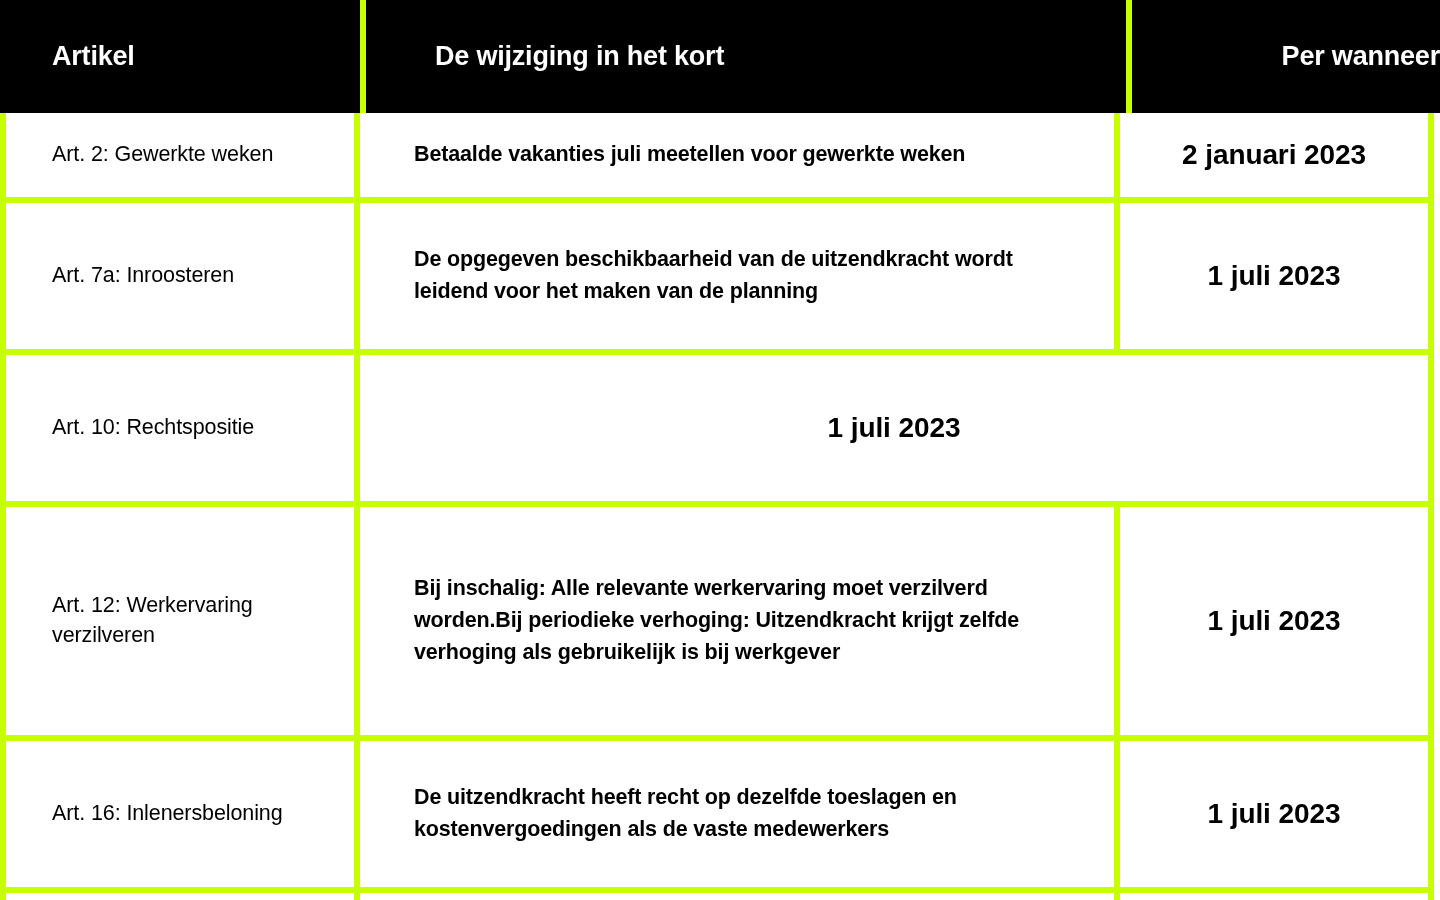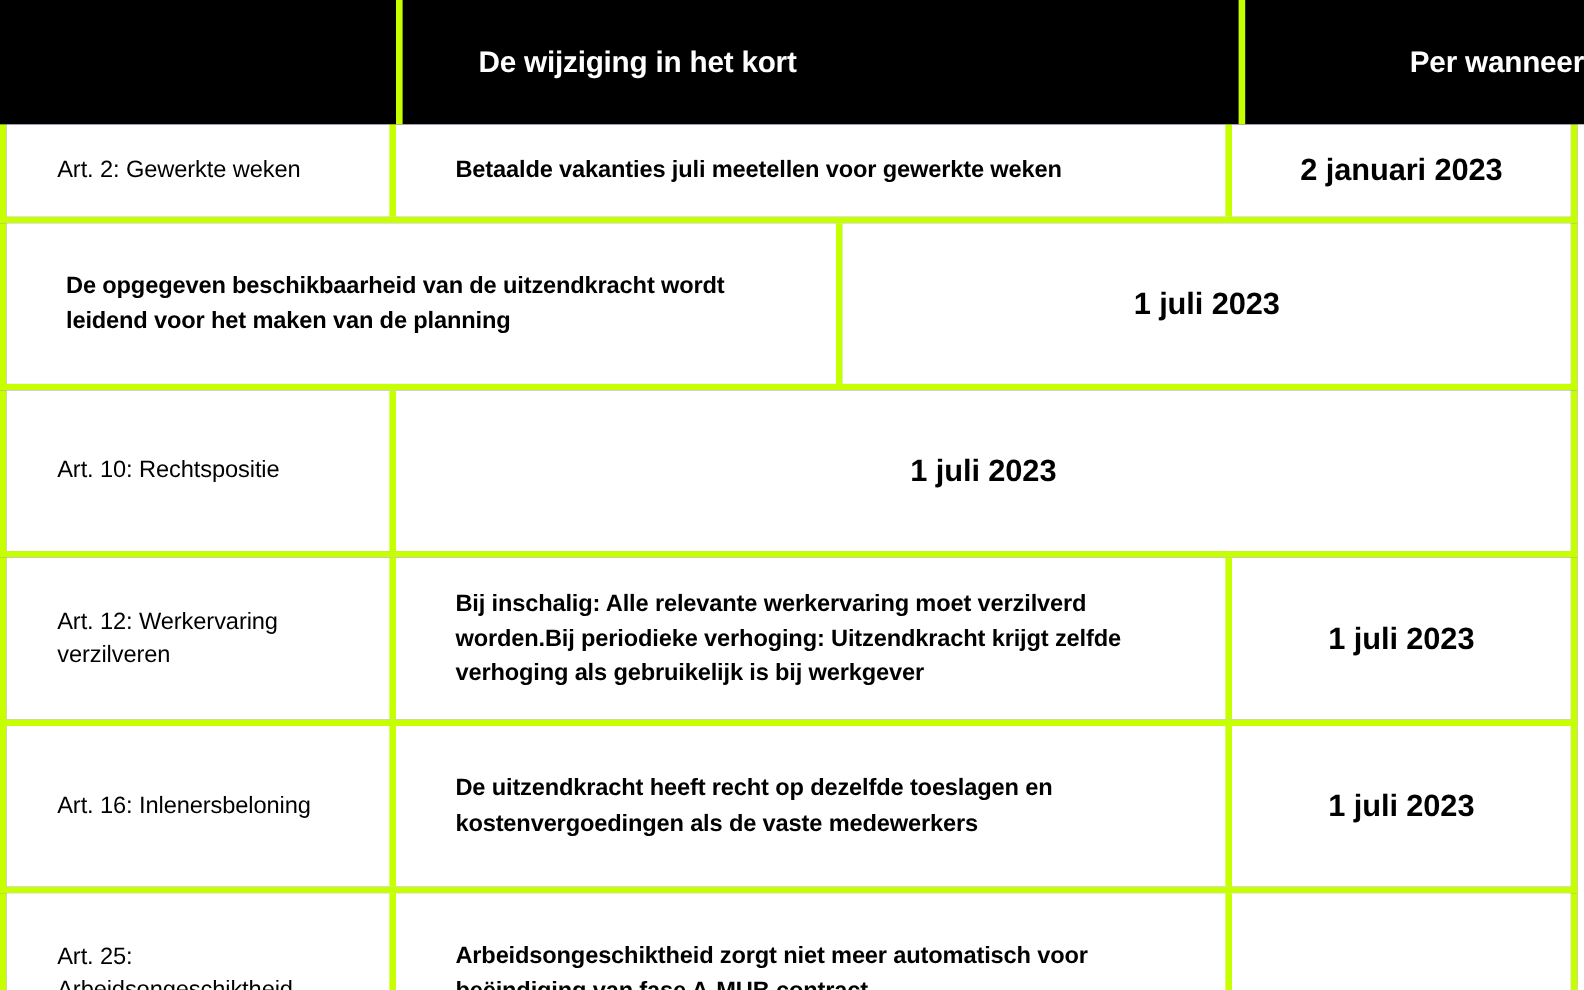--- a/index.html
+++ b/index.html
@@ -115,29 +115,32 @@
     letter-spacing: -0.1px;
     justify-content: center;
     text-align: center;
     white-space: nowrap;
   }
 
   .c1 .txt, .c2 .txt, .c3 .txt { display: block; width: 100%; }
 
   
   .row-h1 { height: 90px; }
-  .row-h2 { height: 153px; }
+  .row-h2 { height: 234px; }
   .row-h3 { height: 152px; }
 </style>
 </head>
 <body>
 
 <div class="table-wrap">
 
   <div class="thead">
+    <div class="th th-1">
+      <span>Artikel</span>
+    </div>
     <div class="th th-2">
       <span>De wijziging in het kort</span>
     </div>
     <div class="th th-3">
       <span>Per wanneer</span>
     </div>
   </div>
   <div class="hdr-div hdr-div-a"></div>
   <div class="hdr-div hdr-div-b"></div>
 
@@ -149,20 +152,23 @@
       </div>
       <div class="cell c2">
         <span class="txt">Betaalde vakanties juli meetellen voor gewerkte weken</span>
       </div>
       <div class="cell c3">
         <span class="txt">2 januari 2023</span>
       </div>
     </div>
 
     <div class="row row-h3">
+      <div class="cell c1">
+        <span class="txt">Art. 7a: Inroosteren</span>
+      </div>
       <div class="cell c2">
         <span class="txt">De opgegeven beschikbaarheid van de uitzendkracht wordt leidend voor het maken van de planning</span>
       </div>
       <div class="cell c3">
         <span class="txt">1 juli 2023</span>
       </div>
     </div>
 
     <div class="row row-h3">
       <div class="cell c1">

